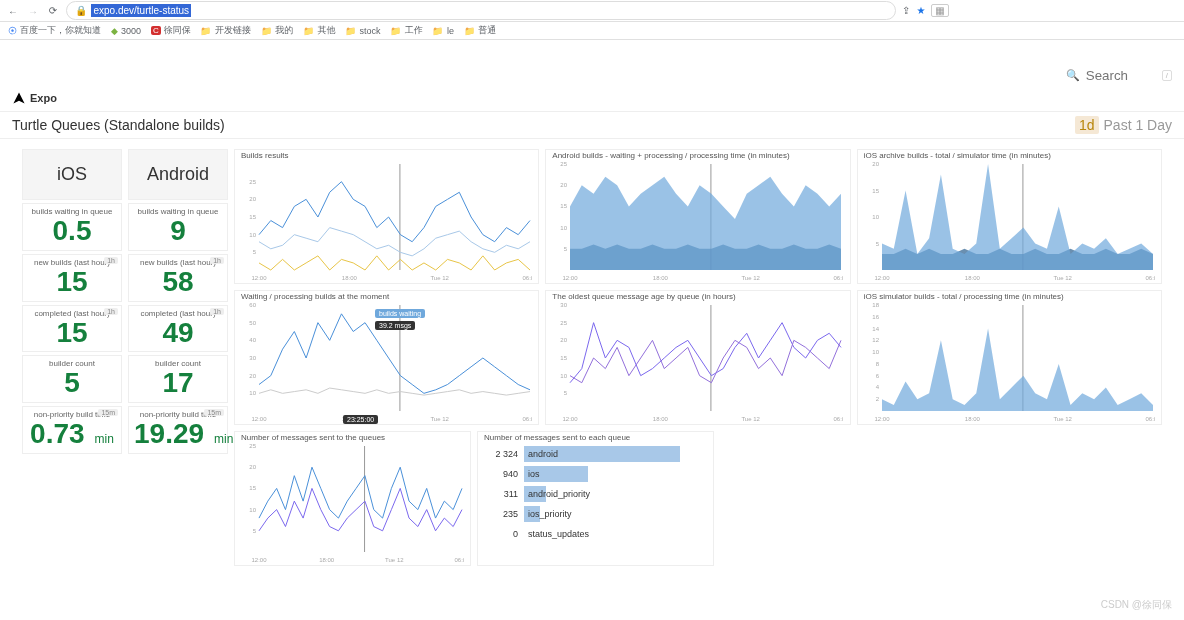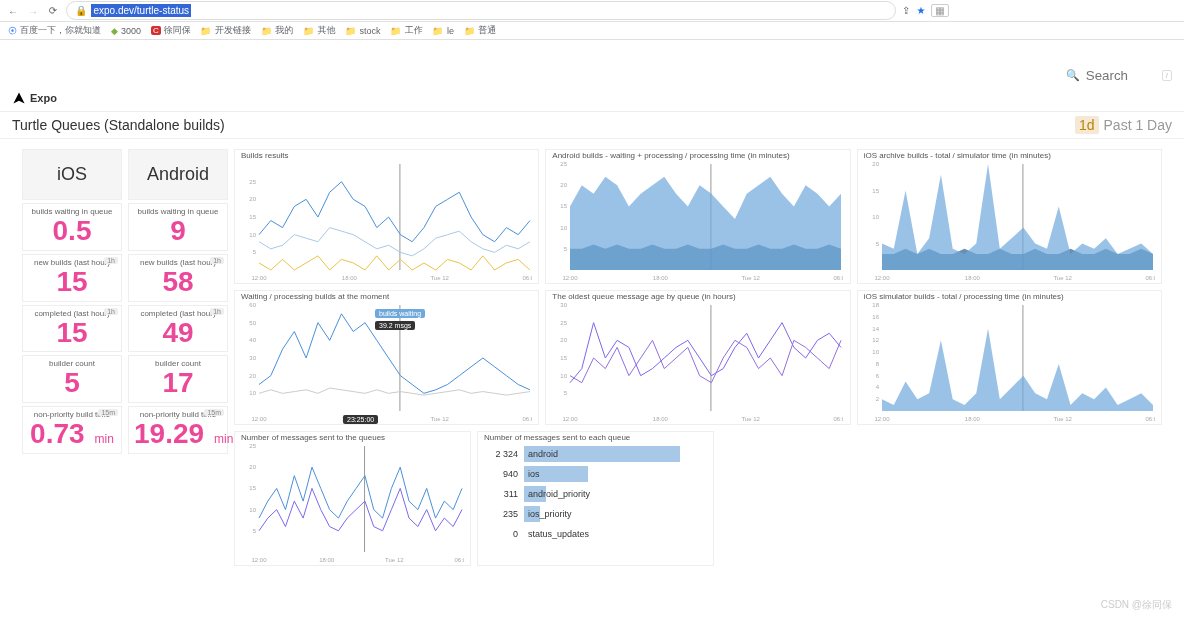--- a/index.html
+++ b/index.html
@@ -21,21 +21,21 @@
 .page-title { font-size: 14px; font-weight: 400; color: #333; }
 .time-selector { display: flex; gap: 5px; align-items: center; font-size: 14px; color: #999; }
 .time-btn { background: #f5e8d5; padding: 1px 4px; border-radius: 2px; color: #b8860b; }
 .dashboard { display: flex; gap: 6px; padding: 10px 22px; }
 .metrics-col { display: flex; gap: 6px; }
 .metric-stack { display: flex; flex-direction: column; gap: 3px; width: 100px; }
 .platform-header { background: #f5f5f5; text-align: center; padding: 14px 0; font-size: 18px; font-weight: 400; color: #333; border: 1px solid #eee; }
 .metric-card { border: 1px solid #eee; background: #fff; padding: 3px 5px; text-align: center; position: relative; }
 .metric-label { font-size: 8px; color: #666; margin-bottom: 0; }
 .metric-badge { position: absolute; top: 2px; right: 3px; font-size: 7px; background: #eee; padding: 0 3px; border-radius: 2px; color: #888; }
-.metric-value { font-size: 28px; font-weight: 700; color: #ec4899; line-height: 1.1; }
+.metric-value { font-size: 28px; font-weight: 700; color: #15803d; line-height: 1.1; }
 .metric-unit { font-size: 12px; font-weight: 400; margin-left: 10px; }
 .charts-col { display: flex; flex-direction: column; gap: 6px; flex: 1; }
 .chart-row { display: flex; gap: 6px; }
 .chart-panel { border: 1px solid #eee; background: #fff; padding: 1px 6px; flex: 1; position: relative; }
 .chart-title { font-size: 8px; color: #555; margin-bottom: 2px; }
 .chart-body { height: 120px; position: relative; }
 svg { display: block; }
 .tooltip { position: absolute; background: #333; color: #fff; font-size: 7px; padding: 1px 4px; border-radius: 2px; }
 .tooltip-blue { background: #6fa8dc; }
 .bar-table { width: 100%; }

